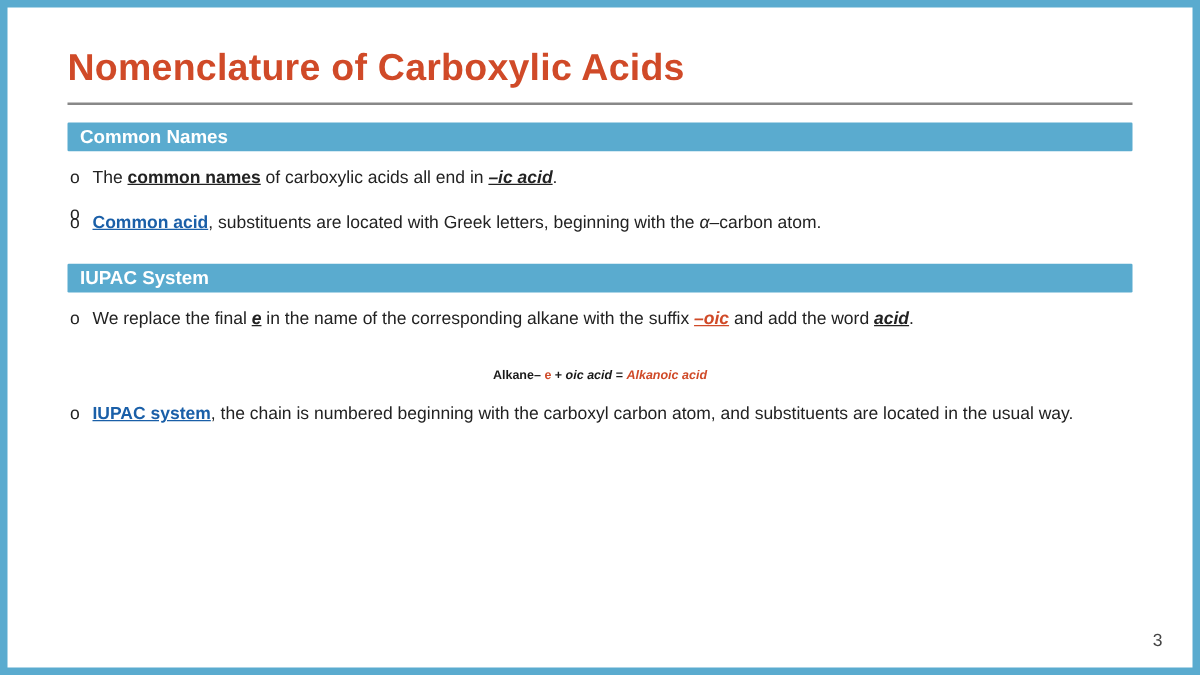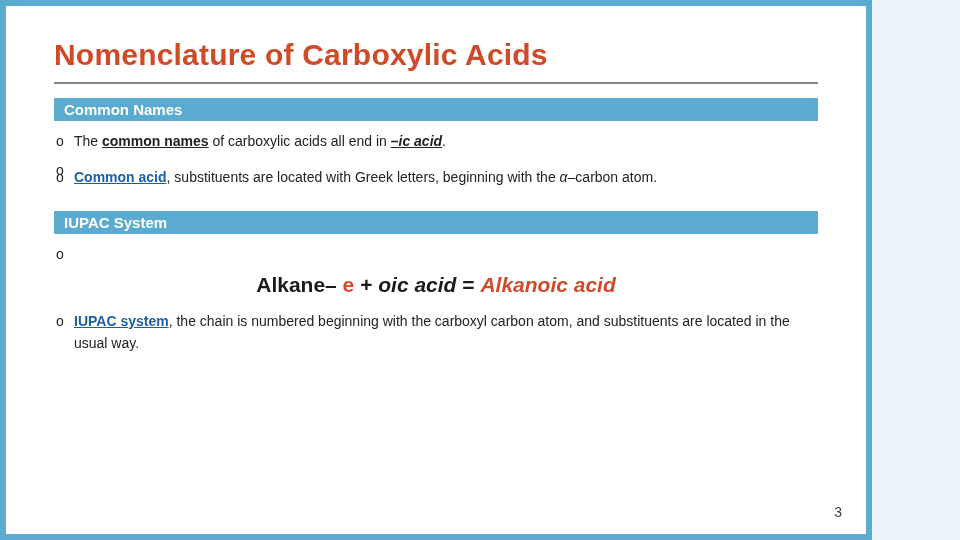--- a/index.html
+++ b/index.html
@@ -9,21 +9,21 @@
       height: 540px;
       background: #e8f4f8;
       font-family: 'Segoe UI', Arial, sans-serif;
       overflow: hidden;
       display: flex;
       align-items: stretch;
       justify-content: stretch;
     }
 
     .slide {
-      width: 872px;
+      width: 960px;
       height: 540px;
       background: white;
       padding: 32px 48px 20px 48px;
       position: relative;
       border: 6px solid #5aabcf;
       display: flex;
       flex-direction: column;
     }
 
     .slide-title {
@@ -96,21 +96,21 @@
     }
 
     .blue-bold-underline {
       color: #1a5fa8;
       font-weight: bold;
       text-decoration: underline;
     }
 
     .center-formula {
       text-align: center;
-      font-size: 21px;
+      font-size: 10px;
       font-weight: bold;
       color: #1a1a1a;
       margin: 6px 0 14px 0;
     }
 
     .center-formula .e-red {
       color: #d04a28;
       font-weight: bold;
     }
 
@@ -160,20 +160,23 @@
       <span>
         <span class="blue-bold-underline">Common acid</span>, substituents are located with Greek letters, beginning with the <span class="alpha-symbol">α</span>–carbon atom.
       </span>
     </li>
   </ul>
 
   <div class="section-header">IUPAC System</div>
   <ul class="bullet-list">
     <li>
       <span class="bullet">o</span>
+      <span>
+        We replace the final <span class="italic-bold-underline">e</span> in the name of the corresponding alkane with the suffix <span class="red-italic-bold-underline">–oic</span> and add the word <span class="italic-bold-underline">acid</span>.
+      </span>
     </li>
   </ul>
 
   <div class="center-formula">
     Alkane– <span class="e-red">e</span> + <span class="oic-italic">oic acid</span> = <span class="alkanoic">Alkanoic acid</span>
   </div>
 
   <ul class="bullet-list">
     <li>
       <span class="bullet">o</span>

